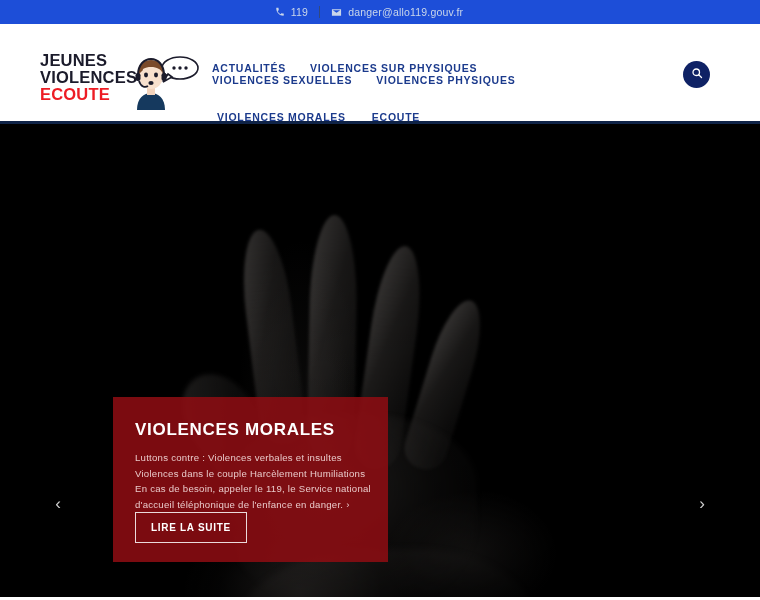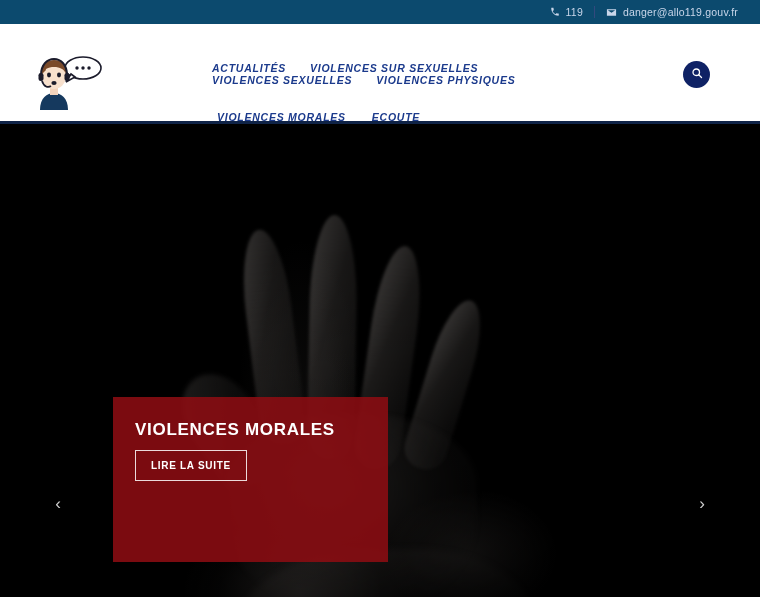--- a/index.html
+++ b/index.html
@@ -6,22 +6,22 @@
   html, body {
     width:760px; height:600px;
     overflow:hidden;
     font-family:"Liberation Sans", sans-serif;
     background:#ffffff;
   }
 
   
   .topbar{
     height:24px; width:100%;
-    background:#0c4a6e;
-    display:flex; align-items:center; justify-content:flex-end;
+    background:#1d4ed8;
+    display:flex; align-items:center; justify-content:center;
     padding-right:22px;
   }
   .topbar-group{ display:flex; align-items:center; }
   .tb-item{
     display:flex; align-items:center;
     color:#c9d6ea; font-size:10.5px; letter-spacing:.2px;
   }
   .tb-item .ico{ display:inline-flex; margin-right:6px; }
   .tb-sep{
     width:1px; height:12px; background:#33497e;
@@ -47,21 +47,21 @@
     letter-spacing:.2px;
   }
   .logo-words .l1,.logo-words .l2{ color:#1b1b2b; }
   .logo-words .l3{ color:#ed1c24; }
   .logo-art{ margin-left:-4px; margin-top:2px; }
 
   .nav{
     position:absolute; left:212px; top:0;
     width:440px; padding-top:38px;
   }
-  .nav-row{ display:flex; flex-wrap:wrap;font-style:italic; }
+  .nav-row{ display:flex; flex-wrap:wrap; }
   .nav-row.r2{ margin-top:25px; padding-left:5px; }
   .nav-item{
     color:#1b3a8c;
     font-size:10.5px;
     font-weight:bold;
     letter-spacing:.75px;
     text-decoration:none;
     white-space:nowrap;
     cursor:pointer;
   }
@@ -192,20 +192,25 @@
       </span>
       <span>danger@allo119.gouv.fr</span>
     </a>
 
   </div>
 </div>
 
 <div class="header">
 
   <a class="logo">
+    <span class="logo-words">
+      <span class="l1">JEUNES</span>
+      <span class="l2">VIOLENCES</span>
+      <span class="l3">ECOUTE</span>
+    </span>
     <span class="logo-art">
       <svg width="70" height="56" viewBox="0 0 70 56">
 
         <ellipse cx="47" cy="14" rx="18" ry="11" fill="#ffffff" stroke="#1b1b2b" stroke-width="1.6"></ellipse>
         <path d="M35 20 L30 28 L39 23 Z" fill="#ffffff" stroke="#1b1b2b" stroke-width="1.6"></path>
         <circle cx="41" cy="14" r="1.7" fill="#1b1b2b"></circle>
         <circle cx="47" cy="14" r="1.7" fill="#1b1b2b"></circle>
         <circle cx="53" cy="14" r="1.7" fill="#1b1b2b"></circle>
 
         <path d="M4 56 C4 44 11 39 18 39 C25 39 32 44 32 56 Z" fill="#15395e"></path>
@@ -226,21 +231,21 @@
         <rect x="2.5" y="19" width="5" height="8" rx="2.2" fill="#1b1b2b"></rect>
         <rect x="28.5" y="19" width="5" height="8" rx="2.2" fill="#1b1b2b"></rect>
         <path d="M6 27 C8 33 12 34 15 32" fill="none" stroke="#1b1b2b" stroke-width="1.8"></path>
       </svg>
     </span>
   </a>
 
   <nav class="nav">
     <div class="nav-row r1">
       <a class="nav-item">ACTUALITÉS</a>
-      <a class="nav-item">VIOLENCES SUR SEXUELLES</a>
+      <a class="nav-item">VIOLENCES SUR PHYSIQUES</a>
       <a class="nav-item">VIOLENCES SEXUELLES</a>
       <a class="nav-item">VIOLENCES PHYSIQUES</a>
     </div>
     <div class="nav-row r2">
       <a class="nav-item">VIOLENCES MORALES</a>
       <a class="nav-item">ECOUTE</a>
     </div>
   </nav>
 
   <button class="search-btn">
@@ -264,19 +269,20 @@
       <div class="finger f4"></div>
       <div class="thumb"></div>
       <div class="palm"></div>
       <div class="arm"></div>
     </div>
     <div class="vignette"></div>
   </div>
 
   <div class="slide-box">
     <div class="slide-title">VIOLENCES MORALES</div>
+    <div class="slide-desc">Luttons contre : Violences verbales et insultes Violences dans le couple Harcèlement Humiliations En cas de besoin, appeler le 119, le Service national d'accueil téléphonique de l'enfance en danger. ›</div>
     <button class="slide-btn">LIRE LA SUITE</button>
   </div>
 
   <div class="arrow left">‹</div>
   <div class="arrow right">›</div>
 
 </div>
 
 </body></html>

